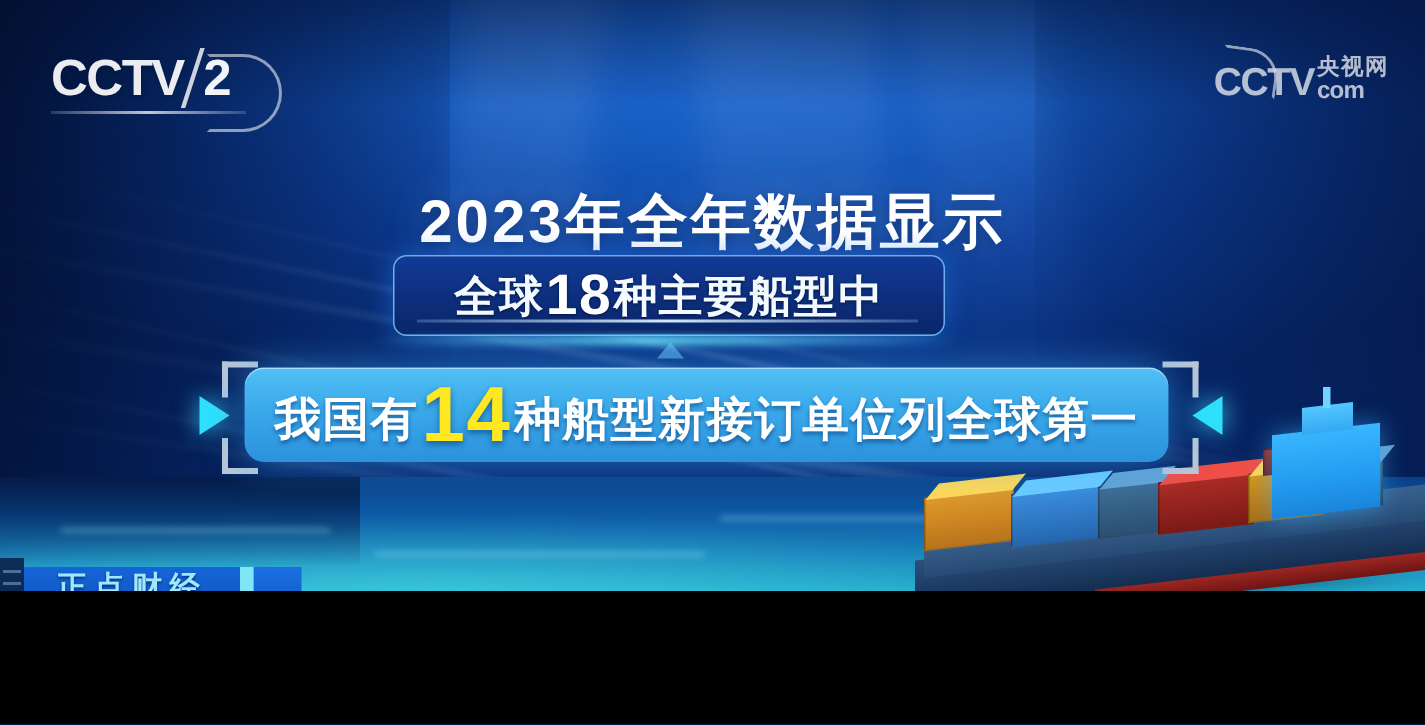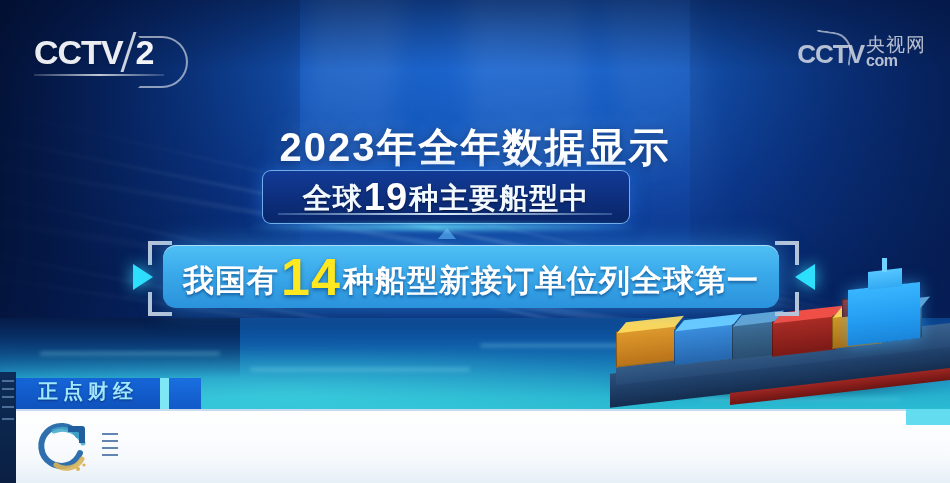--- a/index.html
+++ b/index.html
@@ -6,21 +6,21 @@
     margin: 0;
     padding: 0;
     background: #000;
   }
   body {
     font-family: "Liberation Sans", sans-serif;
   }
   #screen {
     position: relative;
     width: 950px;
-    height: 483px;
+    height: 394px;
     overflow: hidden;
     background: #0b3fa0;
   }
 
   
   .bg-base {
     position: absolute;
     inset: 0;
     background:
       radial-gradient(ellipse 70% 60% at 52% 8%, #1f6ad4 0%, #1559bd 32%, #0d3f9c 62%, #072a72 100%);
@@ -212,21 +212,21 @@
     right: 24px; top: 38px;
     display: flex; align-items: center;
     opacity: 0.80;
   }
   .cctvcom-left {
     font-size: 26px; font-weight: 700; letter-spacing: -1px;
     color: rgba(255,255,255,0.88);
   }
   .cctvcom-right { margin-left: 2px; }
   .cctvcom-cn {
-    font-size: 19px; font-weight: 400; letter-spacing: 1px;
+    font-size: 15px; font-weight: 700; letter-spacing: 1px;
     color: rgba(255,255,255,0.88);
     line-height: 13px;
   }
   .cctvcom-com {
     font-size: 16px; font-weight: 700; letter-spacing: -0.5px;
     color: rgba(255,255,255,0.88);
     line-height: 20px;
   }
   .cctvcom-hook {
     position:absolute; right: 74px; top: -6px;
@@ -493,21 +493,21 @@
     <span class="cctvcom-right">
       <span class="cctvcom-cn" style="display:block;">央视网</span>
       <span class="cctvcom-com" style="display:block;">com</span>
     </span>
   </div>
 
   <div class="kicker">2023年全年数据显示</div>
 
   <div class="box1">
     <div class="box1-txt">
-      <span>全球</span><span class="big">19</span><span>种主要船型中</span>
+      <span>全球</span><span class="big">18</span><span>种主要船型中</span>
     </div>
   </div>
   <div class="box1-underline"></div>
   <div class="box1-glow"></div>
   <div class="box1-tri"></div>
 
   <div class="brk tl"></div>
   <div class="brk bl"></div>
   <div class="brk tr"></div>
   <div class="brk br"></div>

